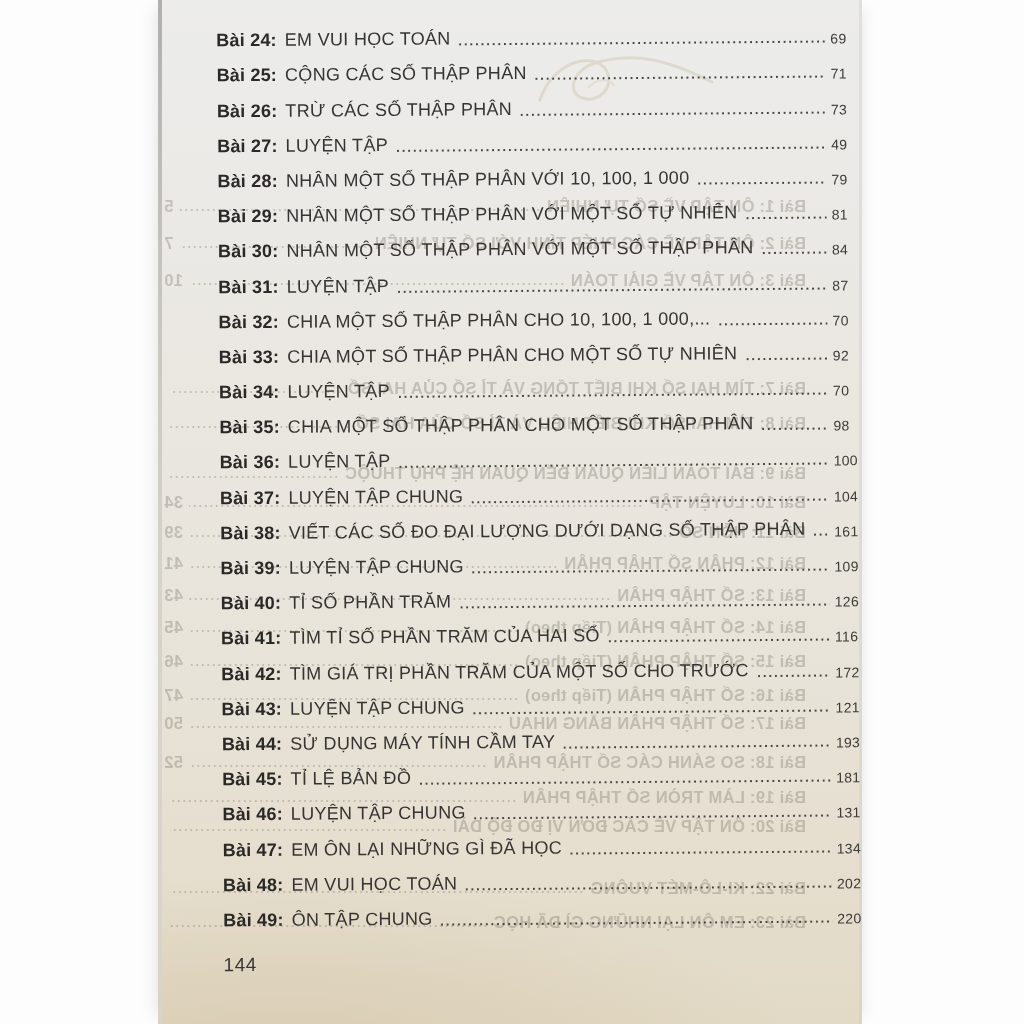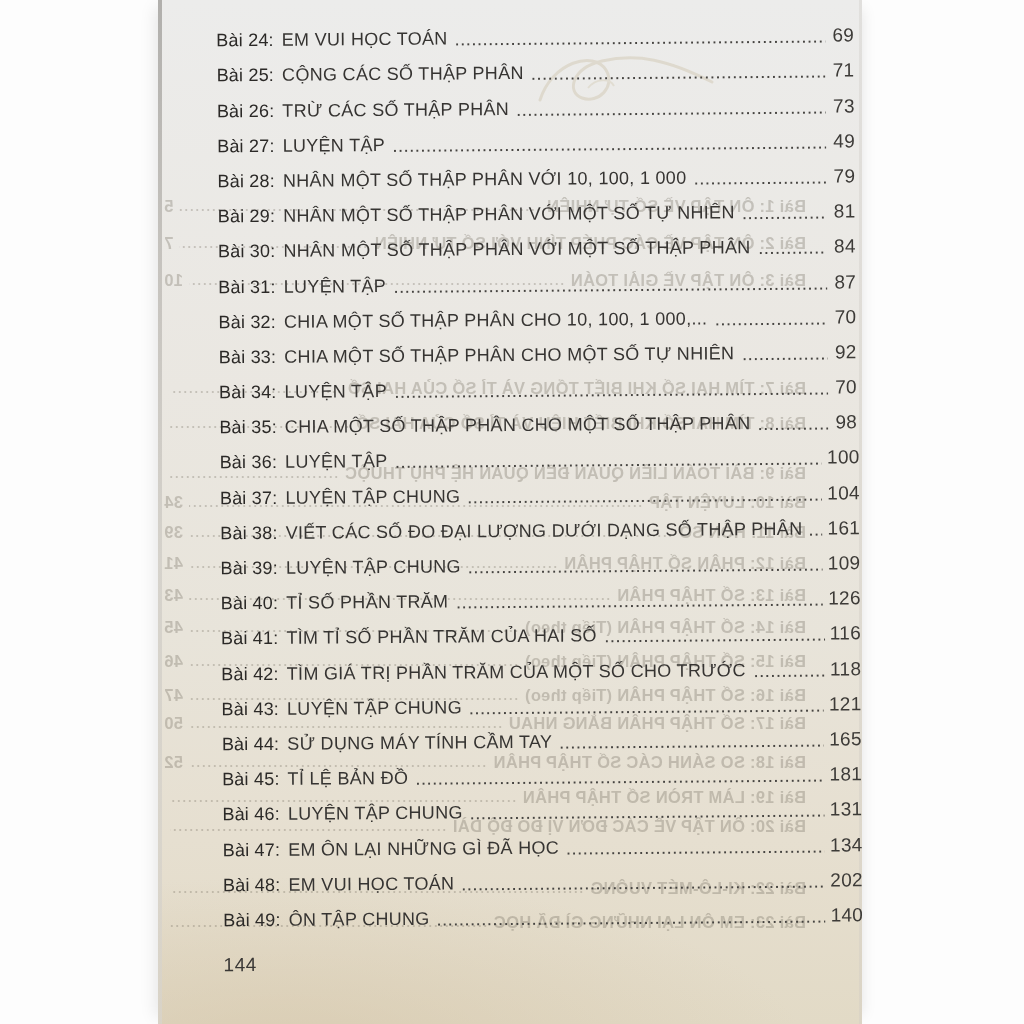--- a/index.html
+++ b/index.html
@@ -63,35 +63,35 @@
     padding:0 6px 0 58px;
     transform:rotate(-0.45deg);
     transform-origin:50% 0;
   }
   .rows{padding-top:21px;}
   .row{
     height:35.2px;display:flex;align-items:flex-end;
     padding-bottom:7px;white-space:nowrap;
   }
   .lbl{
-    font-weight:normal;color:var(--ink-bold);
+    font-weight:bold;color:var(--ink-bold);
     font-size:18px;letter-spacing:.2px;flex:0 0 auto;
   }
   .ttl{
     color:var(--ink);font-size:18px;letter-spacing:.3px;
     margin-left:8px;flex:0 1 auto;overflow:hidden;
   }
   .dots{
     flex:1 1 auto;min-width:14px;height:4px;margin:0 5px 3px 7px;
     background-image:radial-gradient(circle,#454340 1.05px,rgba(0,0,0,0) 1.45px);
     background-size:5.6px 4px;background-repeat:repeat-x;background-position:left bottom;
   }
   .pg{
-    flex:0 0 auto;color:#3d3b38;font-size:19px;letter-spacing:.3px;
-    min-width:26px;text-align:center;
+    flex:0 0 auto;color:#3d3b38;font-size:14px;letter-spacing:.3px;
+    min-width:26px;text-align:left;
   }
   .folio{
     margin-top:16px;color:#3a3836;font-size:19px;letter-spacing:.5px;
   }
 </style>
 </head>
 <body>
 
 <div class="photo">
   <div class="page">
@@ -308,33 +308,33 @@
           <div class="row">
     <span class="lbl">Bài 41:</span>
     <span class="ttl">TÌM TỈ SỐ PHẦN TRĂM CỦA HAI SỐ</span>
     <span class="dots"></span>
     <span class="pg">116</span>
   </div>
           <div class="row">
     <span class="lbl">Bài 42:</span>
     <span class="ttl">TÌM GIÁ TRỊ PHẦN TRĂM CỦA MỘT SỐ CHO TRƯỚC</span>
     <span class="dots"></span>
-    <span class="pg">118</span>
+    <span class="pg">172</span>
   </div>
           <div class="row">
     <span class="lbl">Bài 43:</span>
     <span class="ttl">LUYỆN TẬP CHUNG</span>
     <span class="dots"></span>
     <span class="pg">121</span>
   </div>
           <div class="row">
     <span class="lbl">Bài 44:</span>
     <span class="ttl">SỬ DỤNG MÁY TÍNH CẦM TAY</span>
     <span class="dots"></span>
-    <span class="pg">165</span>
+    <span class="pg">193</span>
   </div>
           <div class="row">
     <span class="lbl">Bài 45:</span>
     <span class="ttl">TỈ LỆ BẢN ĐỒ</span>
     <span class="dots"></span>
     <span class="pg">181</span>
   </div>
           <div class="row">
     <span class="lbl">Bài 46:</span>
     <span class="ttl">LUYỆN TẬP CHUNG</span>
@@ -350,20 +350,20 @@
           <div class="row">
     <span class="lbl">Bài 48:</span>
     <span class="ttl">EM VUI HỌC TOÁN</span>
     <span class="dots"></span>
     <span class="pg">202</span>
   </div>
           <div class="row">
     <span class="lbl">Bài 49:</span>
     <span class="ttl">ÔN TẬP CHUNG</span>
     <span class="dots"></span>
-    <span class="pg">140</span>
+    <span class="pg">220</span>
   </div>
         </div>
       <div class="folio">144</div>
     </div>
 
   </div>
 </div>
 
 </body></html>

